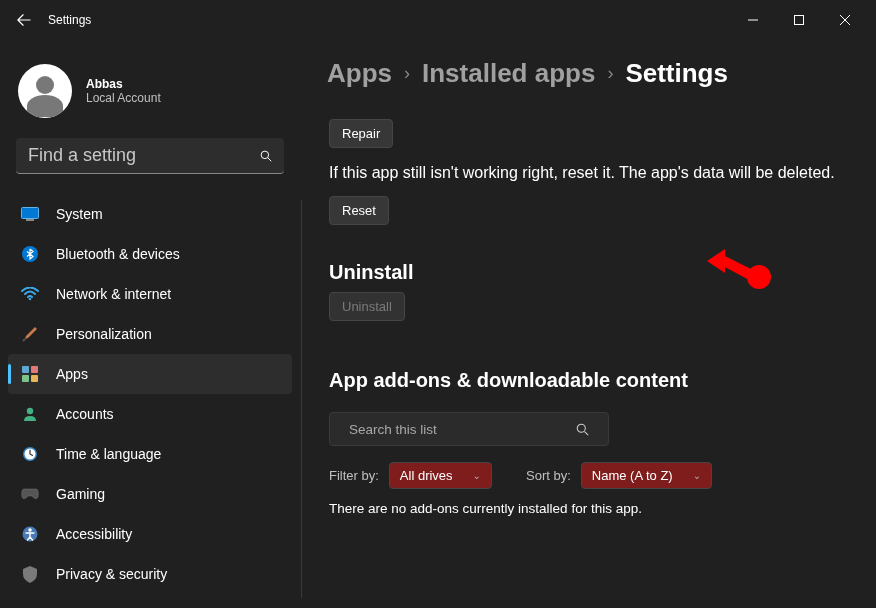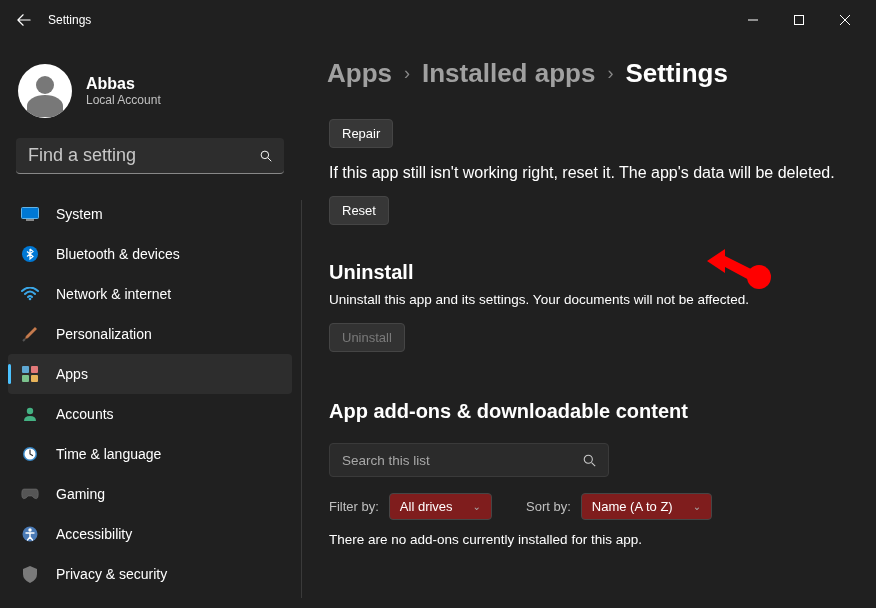--- a/index.html
+++ b/index.html
@@ -82,21 +82,21 @@
     .avatar-body {
       width: 36px;
       height: 22px;
       border-radius: 50% 50% 0 0;
       background: #787878;
       position: absolute;
       margin-top: 30px;
     }
     .avatar-wrap { position: relative; display: flex; align-items: center; justify-content: center; width: 100%; height: 100%; }
     .user-name {
-      font-size: 16px;
+      font-size: 12px;
       font-weight: 600;
     }
     .user-type {
       font-size: 12px;
       color: #c0c0c0;
     }
     .search-box {
       margin: 0 12px 20px 12px;
       background: #2d2d2d;
       border-bottom: 1px solid #888;
@@ -218,21 +218,21 @@
       margin-bottom: 16px;
     }
     .addon-search {
       background: #2b2b2b;
       border: 1px solid #3a3a3a;
       border-radius: 4px;
       height: 34px;
       width: 280px;
       display: flex;
       align-items: center;
-      padding: 0 12px;
+      padding: 0 19px;
       margin-bottom: 16px;
     }
     .addon-search-input {
       background: transparent;
       border: none;
       color: #ffffff;
       flex: 1;
       font-size: 13.5px;
       outline: none;
     }
@@ -424,21 +424,20 @@
       <span class="breadcrumb-sep">›</span>
       <span class="breadcrumb-current">Settings</span>
     </div>
 
     <button class="btn">Repair</button>
     <div class="desc">If this app still isn't working right, reset it. The app's data will be deleted.</div>
     <button class="btn">Reset</button>
 
     <div class="section">
       <div class="section-title">Uninstall</div>
-      <div class="section-desc">Uninstall this app and its settings. Your documents will not be affected.</div>
       <button class="btn disabled">Uninstall</button>
     </div>
 
     <div class="section" style="margin-top:48px;">
       <div class="section-title">App add-ons &amp; downloadable content</div>
       <div style="height:12px"></div>
       <div class="addon-search">
         <input class="addon-search-input" placeholder="Search this list" style="">
         <svg width="13" height="13" viewBox="0 0 16 16">
             <circle cx="6.5" cy="6.5" r="5" stroke="#ccc" stroke-width="1.3" fill="none"></circle>

